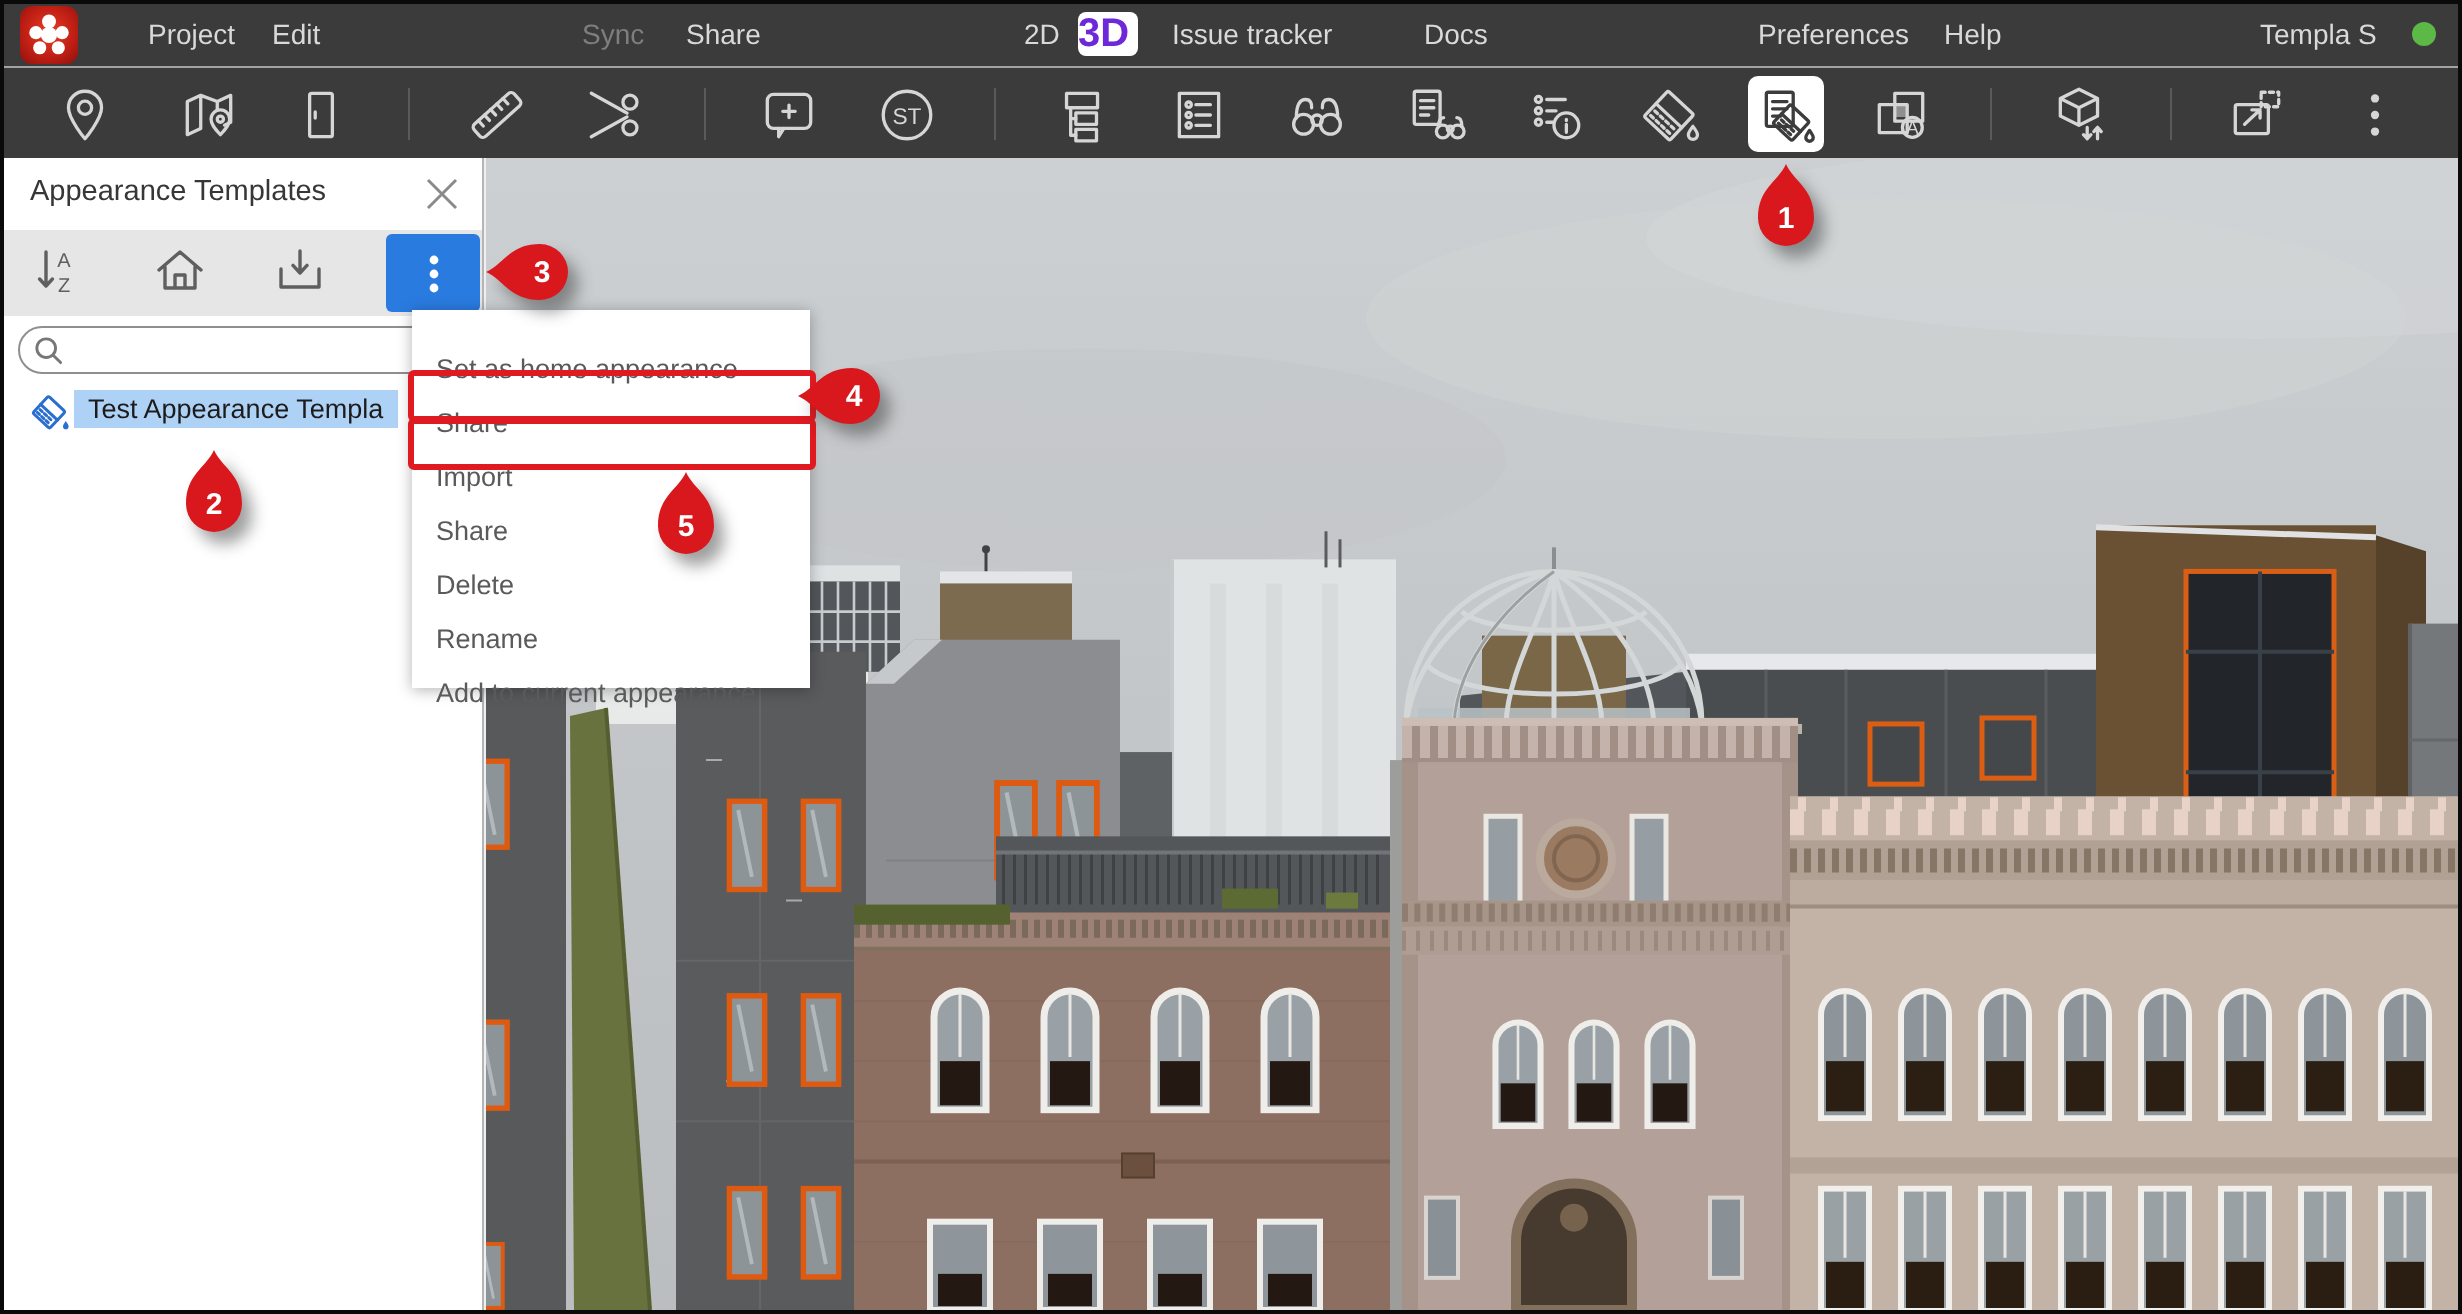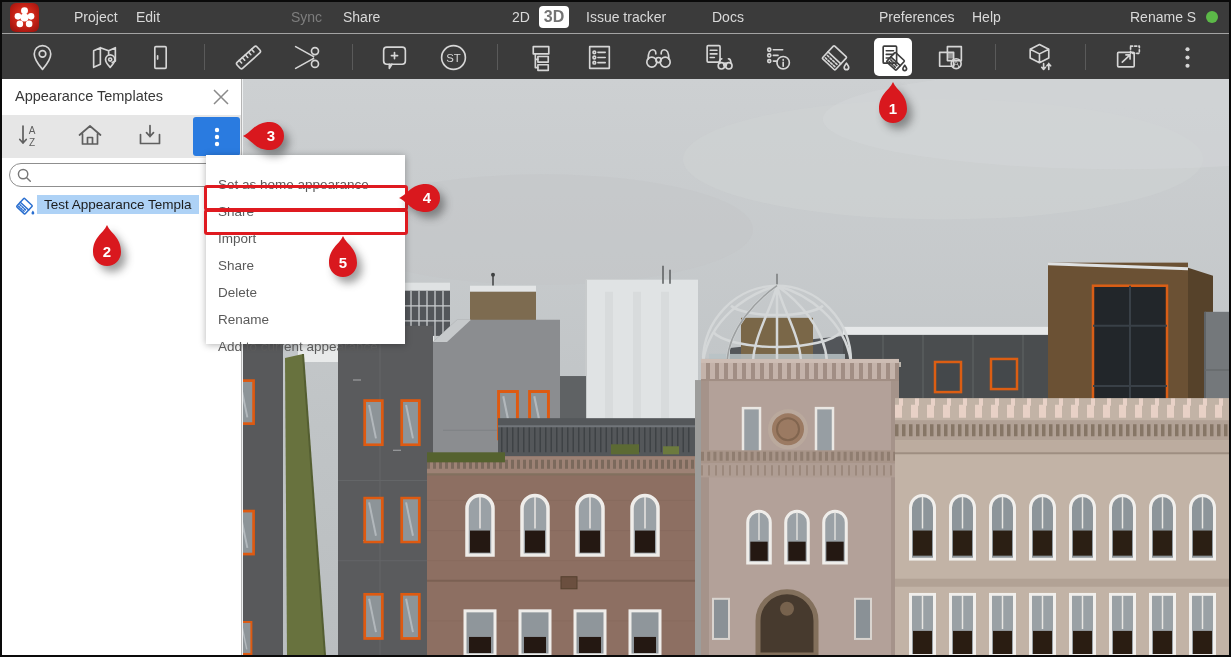--- a/index.html
+++ b/index.html
@@ -7,21 +7,21 @@
   .app { position:relative; width:1231px; height:657px; border:2px solid #0a0a0a;
          background:#fff; overflow:hidden; }
 
   
   .topbar { position:relative; height:31px; background:#3b3b3b; z-index:40; }
   .topbar .tm { position:absolute; top:7px; font-size:14px; color:#d9d9d9; cursor:default; white-space:nowrap; }
   .tm.disabled { color:#7e7e7e; }
   .logo { position:absolute; left:8px; top:1px; width:29px; height:29px; border-radius:6px;
           background:radial-gradient(circle at 50% 45%, #e8402a 0%, #c22015 55%, #8f100c 100%); }
   .pill3d { position:absolute; left:537px; top:4px; width:30px; height:22px; background:#fff;
-            border-radius:4px; color:#737373; font-size:16px; font-weight:bold; text-align:center; line-height:22px; }
+            border-radius:4px; color:#6d28d9; font-size:20px; font-weight:bold; line-height:22px; }
   .status-dot { position:absolute; left:1204px; top:9px; width:12px; height:12px; border-radius:50%; background:#5cb948; }
 
   
   .toolbar { position:relative; height:46px; background:#3b3b3b; border-top:1px solid #a3a3a3; z-index:40; }
   .tb { position:absolute; top:3px; width:40px; height:40px; background:transparent; border:none;
         display:flex; align-items:center; justify-content:center; cursor:pointer; }
   .tb svg { width:31px; height:31px; stroke:#d6d6d6; fill:none; stroke-width:1.6;
             stroke-linecap:round; stroke-linejoin:round; }
   .tb.active { background:#fff; border-radius:5px; top:4px; width:38px; height:38px; }
   .tb.active svg { stroke:#3c3c3c; }
@@ -92,21 +92,21 @@
     <span class="tm" style="left:72px">Project</span>
     <span class="tm" style="left:134px">Edit</span>
     <span class="tm disabled" style="left:289px">Sync</span>
     <span class="tm" style="left:341px">Share</span>
     <span class="tm" style="left:510px">2D</span>
     <span class="pill3d">3D</span>
     <span class="tm" style="left:584px">Issue tracker</span>
     <span class="tm" style="left:710px">Docs</span>
     <span class="tm" style="left:877px">Preferences</span>
     <span class="tm" style="left:970px">Help</span>
-    <span class="tm" style="left:1128px">Rename S</span>
+    <span class="tm" style="left:1128px">Templa S</span>
     <span class="status-dot"></span>
   </div>
 
   <div class="toolbar">
     <button class="tb" style="left:20px">
       <svg viewBox="0 0 30 30">
           <path d="M15 3.5c-4.5 0-8 3.5-8 8 0 5.5 8 15 8 15s8-9.5 8-15c0-4.5-3.5-8-8-8z"></path>
           <circle cx="15" cy="11.5" r="3.2"></circle>
         </svg>
     </button>

